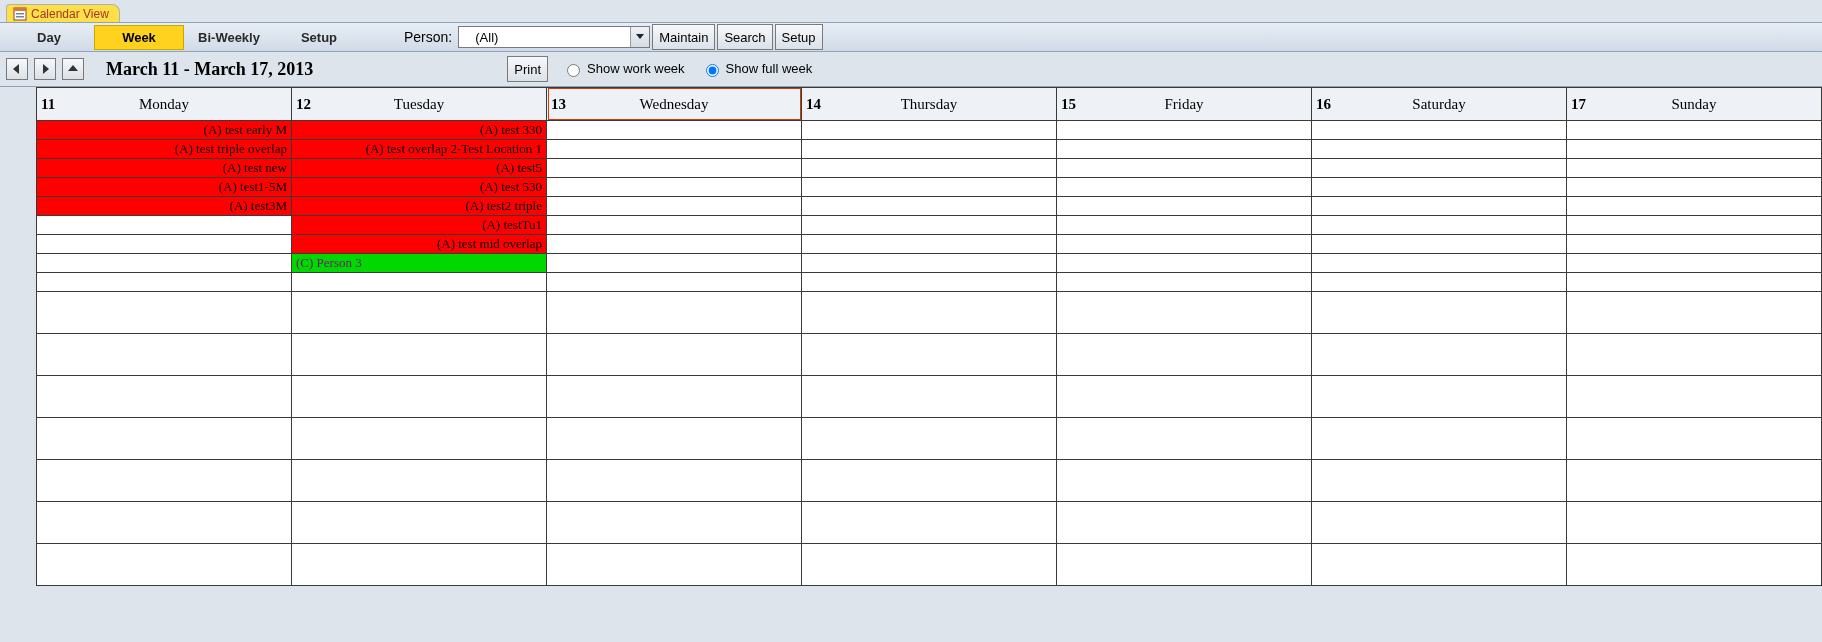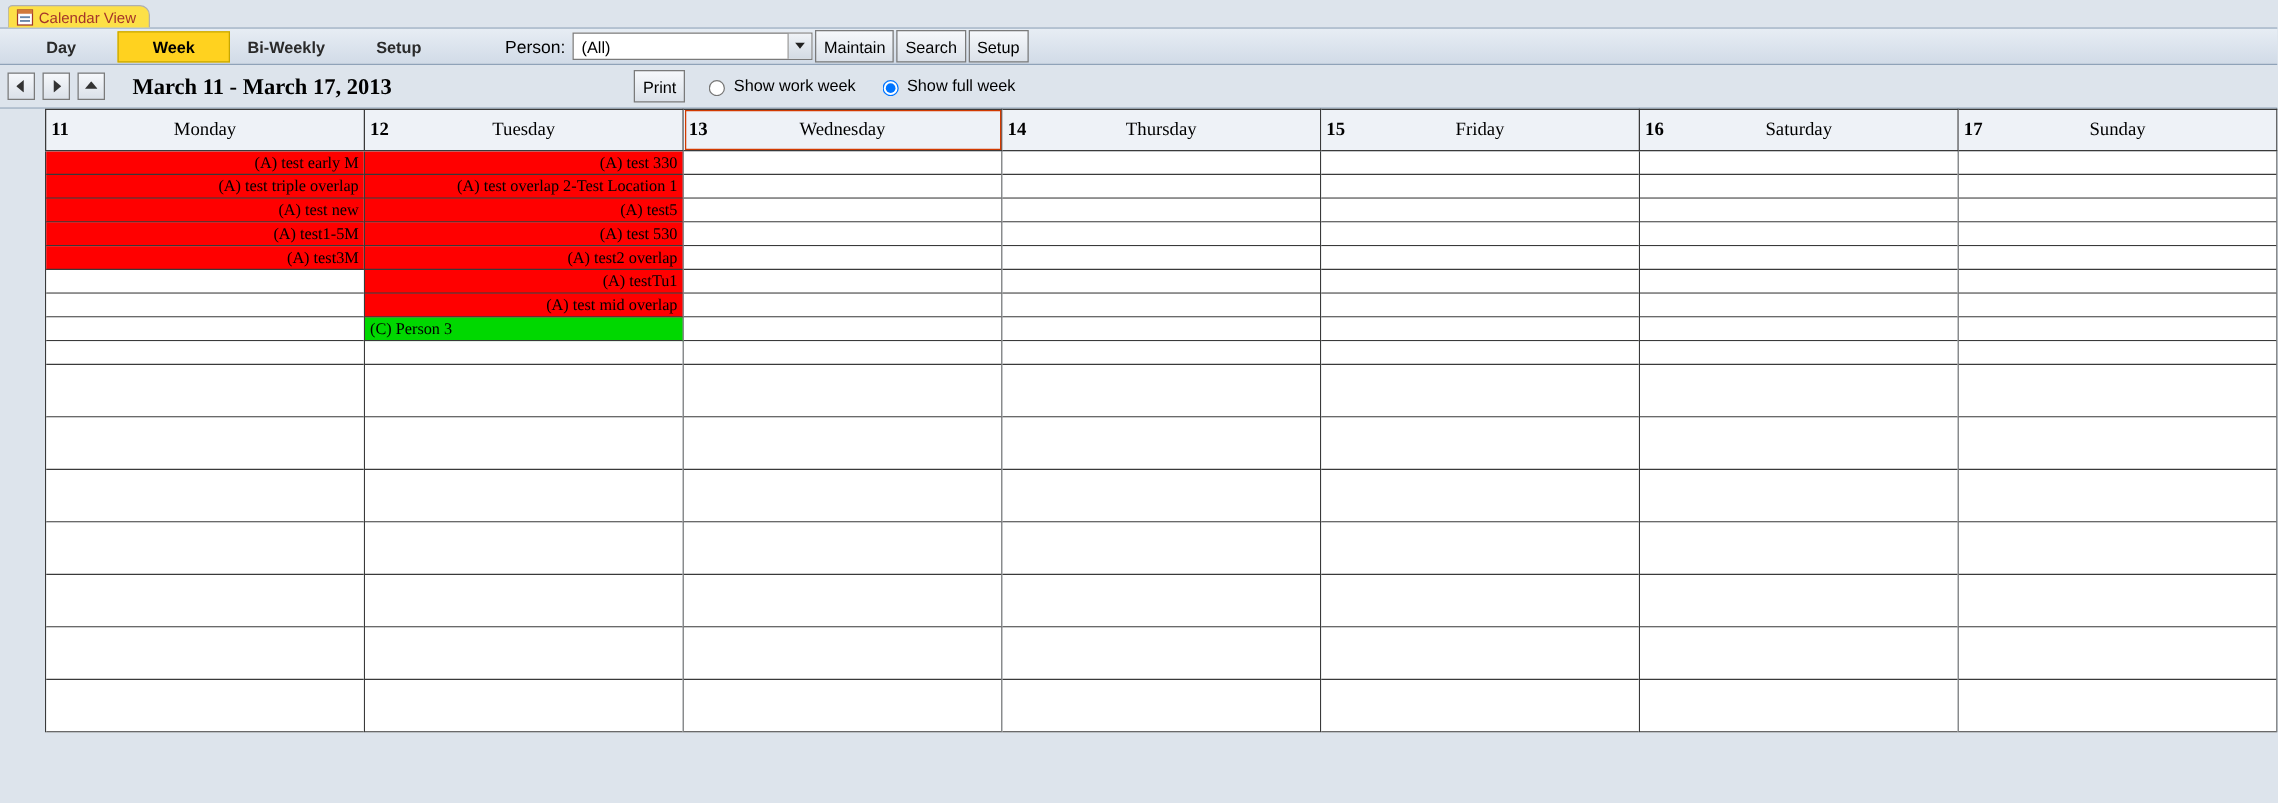--- a/index.html
+++ b/index.html
@@ -72,21 +72,21 @@
   .combo {
     display: inline-flex;
     align-items: center;
     border: 1px solid #7a7a7a;
     background: #fff;
     height: 20px;
     width: 190px;
     font-size: 13px;
     cursor: pointer;
   }
-  .combo .combo-text { flex: 1; padding: 0 6px; }
+  .combo .combo-text { flex: 1; padding: 0 16px; }
   .combo .combo-arrow {
     width: 18px; height: 100%;
     border-left: 1px solid #9a9a9a;
     background: linear-gradient(#f0f3f7,#d3dbe4);
     display:flex;align-items:center;justify-content:center;
   }
   .btn {
     border: 1px solid #7a7a7a;
     background: linear-gradient(#f6f8fb,#dbe1e9);
     padding: 1px 6px;
@@ -174,21 +174,21 @@
     font-size: 13px;
     padding: 1px 4px 0 4px;
     overflow: hidden;
     white-space: nowrap;
     cursor: pointer;
     box-sizing: border-box;
   }
   .big-row .blank-cell { height: 42px; }
   .blank-cell { background: #fff; }
   .ev-red { background: #ff0000; color: #000; text-align: right; }
-  .ev-green { background: #00d800; color: #000000; }
+  .ev-green { background: #00d800; color: #701a75; }
   .left-margin {
     width: 36px;
     background: #dde4ec;
   }
 </style>
 </head>
 <body>
 
 <div class="tab-header">
   <div class="tab">
@@ -304,21 +304,21 @@
               <div class="blank-cell"></div>
               <div class="blank-cell"></div>
               <div class="blank-cell"></div>
             </div>
           </div>
           <div class="day-col">
             <div class="event-cell ev-red">(A) test 330</div>
             <div class="event-cell ev-red">(A) test overlap 2-Test Location 1</div>
             <div class="event-cell ev-red">(A) test5</div>
             <div class="event-cell ev-red">(A) test 530</div>
-            <div class="event-cell ev-red">(A) test2 overlap</div>
+            <div class="event-cell ev-red">(A) test2 triple</div>
             <div class="event-cell ev-red">(A) testTu1</div>
             <div class="event-cell ev-red">(A) test mid overlap</div>
             <div class="event-cell ev-green">(C) Person 3</div>
             <div class="blank-cell"></div>
             <div class="big-row">
               <div class="blank-cell"></div>
               <div class="blank-cell"></div>
               <div class="blank-cell"></div>
               <div class="blank-cell"></div>
               <div class="blank-cell"></div>

